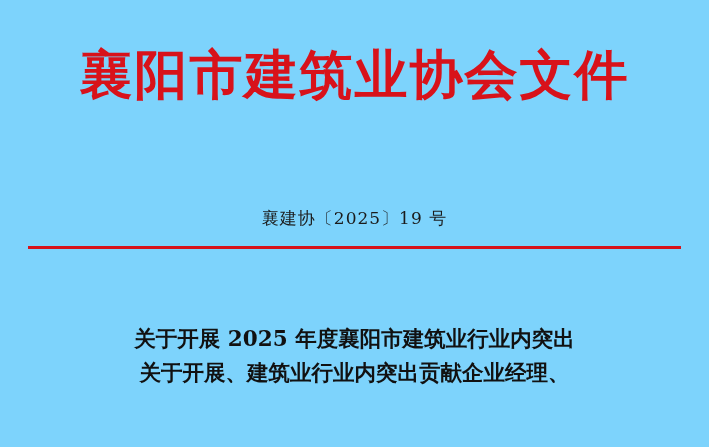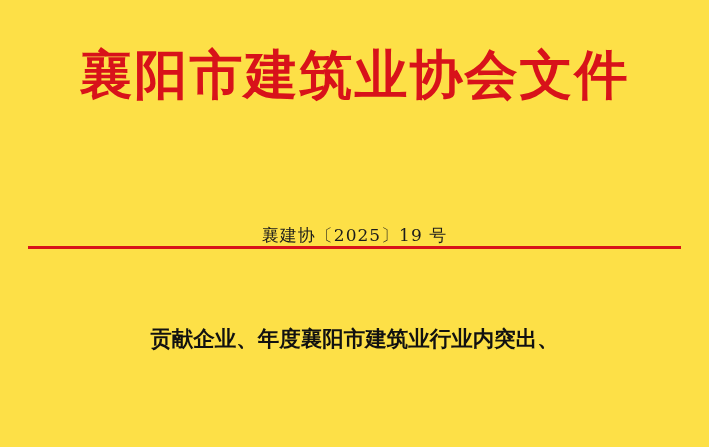--- a/index.html
+++ b/index.html
@@ -10,42 +10,42 @@
     width: 709px;
     height: 447px;
     background: #ffffff;
     font-family: "Liberation Serif", serif;
     overflow: hidden;
   }
   .page {
     position: relative;
     width: 709px;
     height: 447px;
-    background: #fde047;
+    background: #7dd3fc;
     box-sizing: border-box;
   }
   
   .masthead {
     position: absolute;
     top: 44px;
     left: 0;
     width: 709px;
     text-align: center;
     color: #d8121a;
     font-family: "DejaVu Serif", serif;
     font-weight: bold;
     font-size: 53px;
     letter-spacing: 2px;
     line-height: 1.15;
     white-space: nowrap;
   }
   
   .doc-number {
     position: absolute;
-    top: 224px;
+    top: 207px;
     left: 0;
     width: 709px;
     text-align: center;
     color: #1b1b1b;
     font-family: "DejaVu Serif", serif;
     font-size: 17px;
     letter-spacing: 1px;
     white-space: nowrap;
   }
   
@@ -81,16 +81,17 @@
 
 <div class="page">
 
   <div class="masthead">襄阳市建筑业协会文件</div>
 
   <div class="doc-number">襄建协〔2025〕19 号</div>
 
   <div class="red-rule"></div>
 
   <div class="doc-title">
-    <span class="ln">贡献企业、年度襄阳市建筑业行业内突出、</span>
+    <span class="ln">关于开展 2025 年度襄阳市建筑业行业内突出</span>
+    <span class="ln">关于开展、建筑业行业内突出贡献企业经理、</span>
   </div>
 
 </div>
 
 </body></html>

